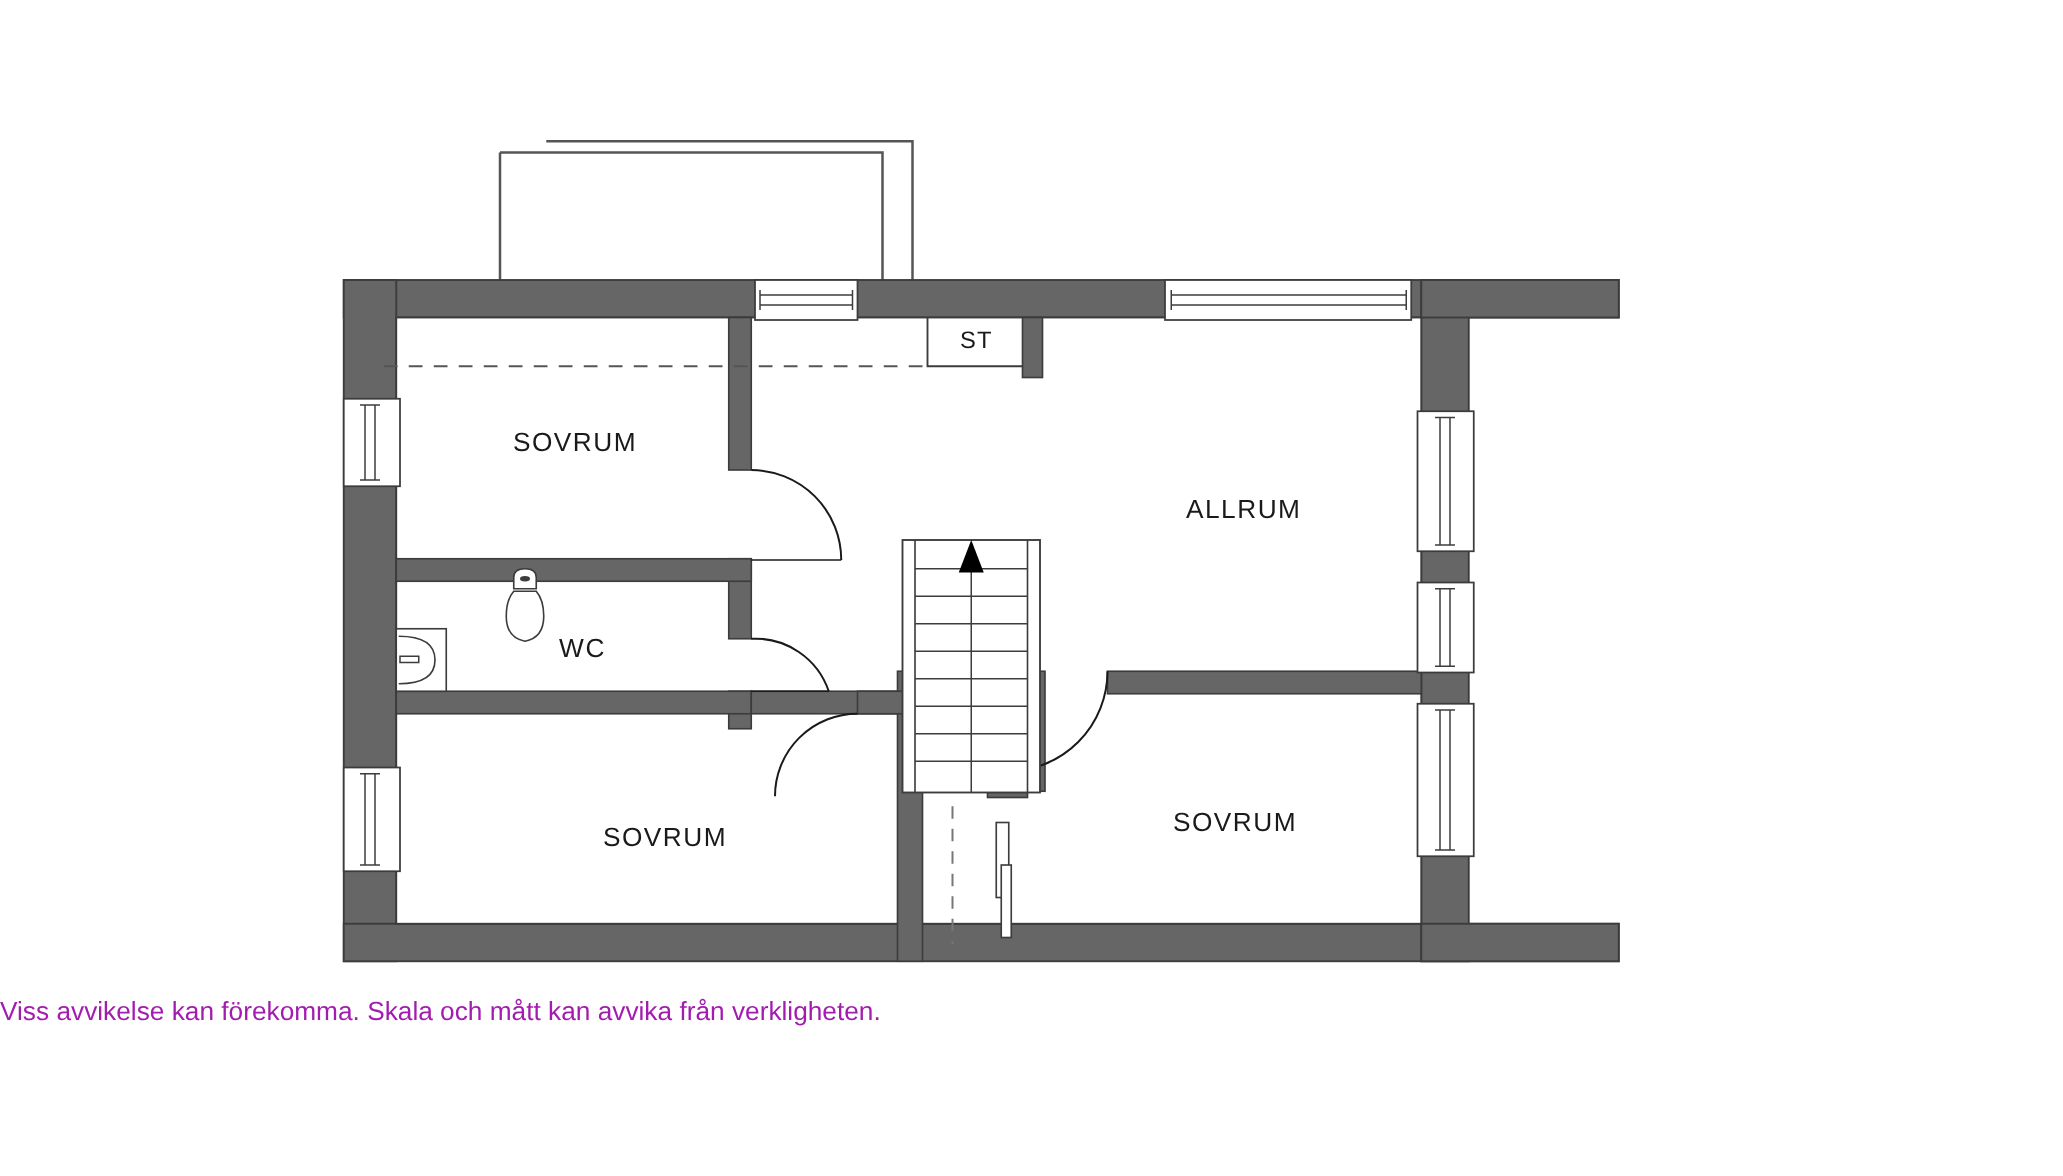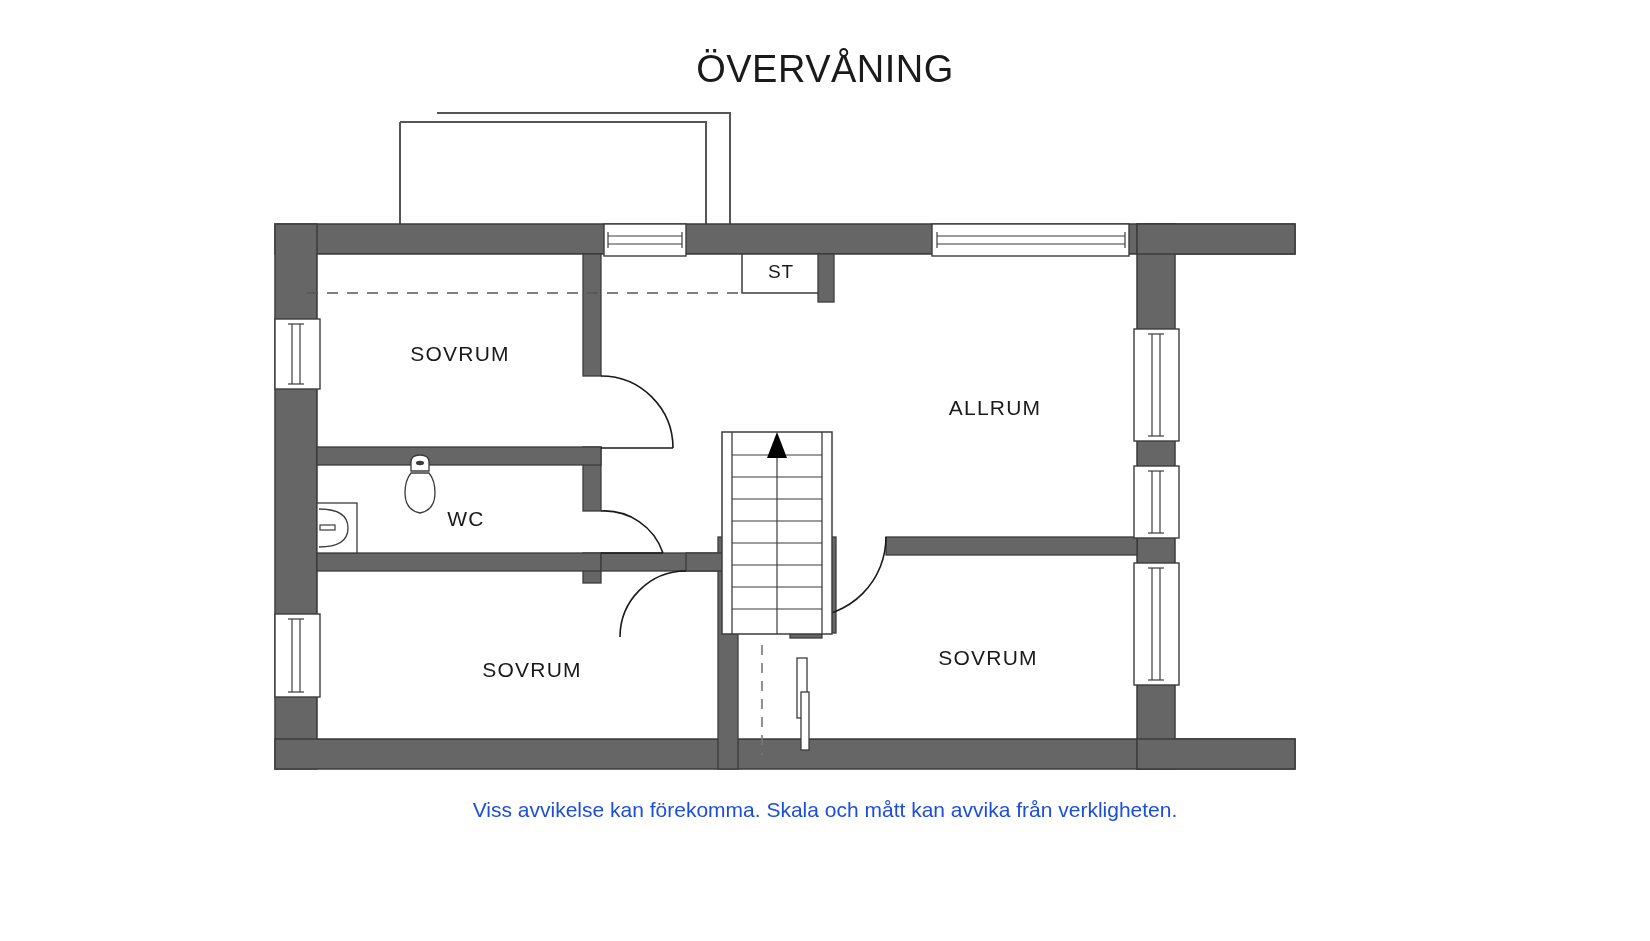--- a/index.html
+++ b/index.html
@@ -30,23 +30,23 @@
     font-weight: 400;
     letter-spacing: 0.5px;
     color: #1a1a1a;
     font-family: "Liberation Sans", sans-serif;
   }
   .disclaimer {
     position: absolute;
     left: 0;
     top: 798px;
     width: 1650px;
-    text-align: center;
+    text-align: left;
     font-size: 21px;
-    color: #1d4ed8;
+    color: #a21caf;
     font-family: "Liberation Sans", sans-serif;
   }
   .floorplan-svg {
     position: absolute;
     left: 0;
     top: 0;
   }
   .room-label {
     font-family: "Liberation Sans", sans-serif;
     font-size: 21px;
@@ -62,21 +62,20 @@
     letter-spacing: 0.8px;
     text-anchor: middle;
     dominant-baseline: middle;
   }
 </style>
 </head>
 <body>
 
 <div id="plan-root">
 
-  <div class="title">ÖVERVÅNING</div>
 
   <svg class="floorplan-svg" width="1650" height="941" viewBox="0 0 1650 941">
 
     <g>
       <path d="M 437 113 L 730 113 L 730 228" fill="none" stroke="#555555" stroke-width="2"></path>
       <path d="M 400 122 L 400 228 M 400 122 L 706 122 L 706 228" fill="none" stroke="#555555" stroke-width="2"></path>
     </g>
 
     <g>
 

